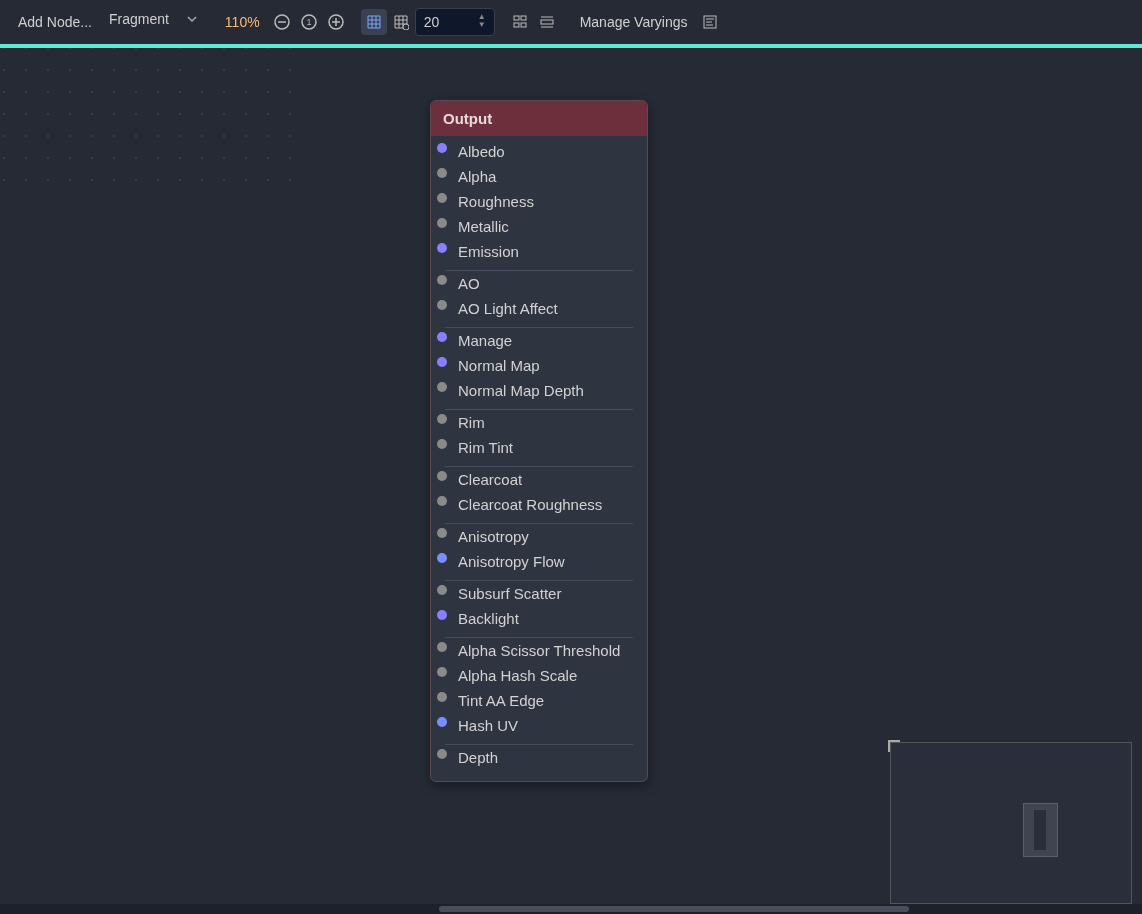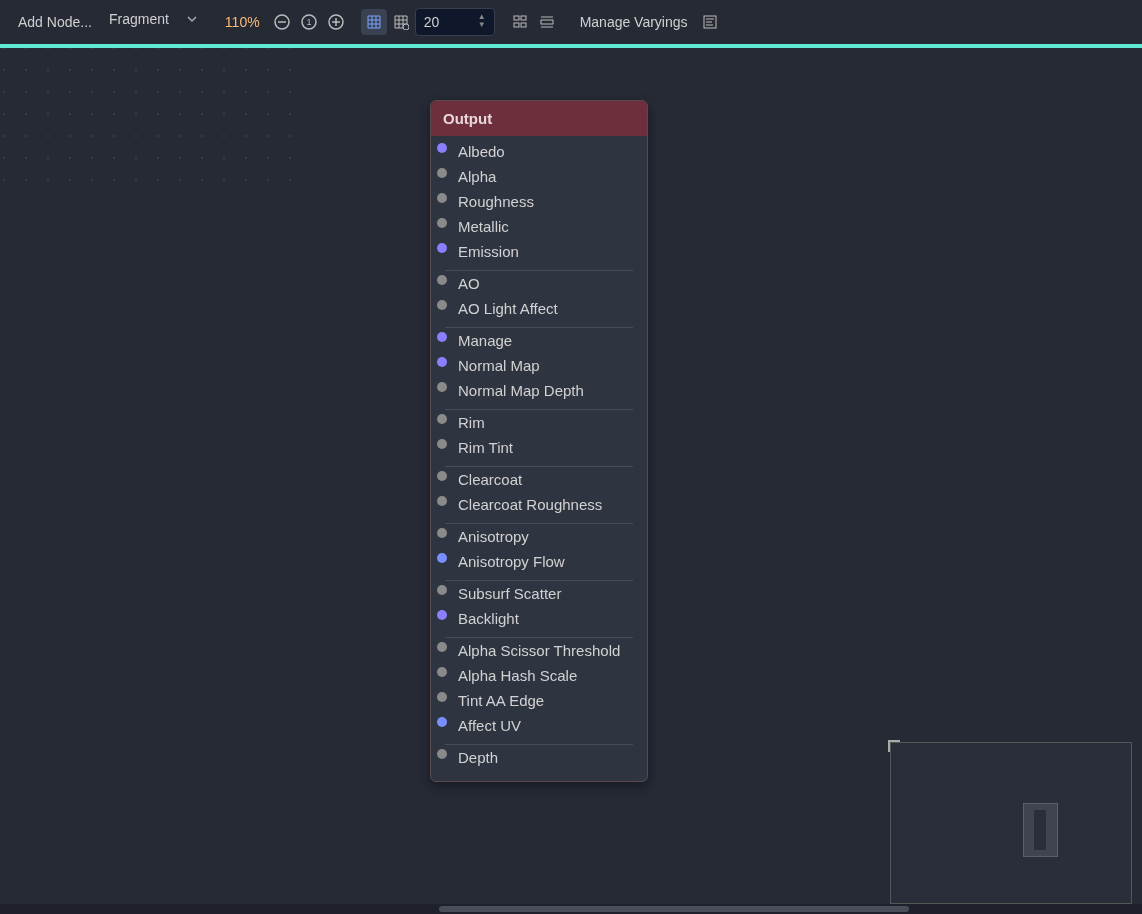--- a/index.html
+++ b/index.html
@@ -213,21 +213,21 @@
         <div class="port">
           <span class="dot scalar"></span>
           <span class="lbl">Alpha Hash Scale</span>
         </div>
         <div class="port">
           <span class="dot scalar"></span>
           <span class="lbl">Tint AA Edge</span>
         </div>
         <div class="port">
           <span class="dot vec2"></span>
-          <span class="lbl">Affect UV</span>
+          <span class="lbl">Hash UV</span>
         </div>
         <div class="divider"></div>
         <div class="port">
           <span class="dot scalar"></span>
           <span class="lbl">Depth</span>
         </div>
       </div>
   </div>
 
   <div class="minimap">

